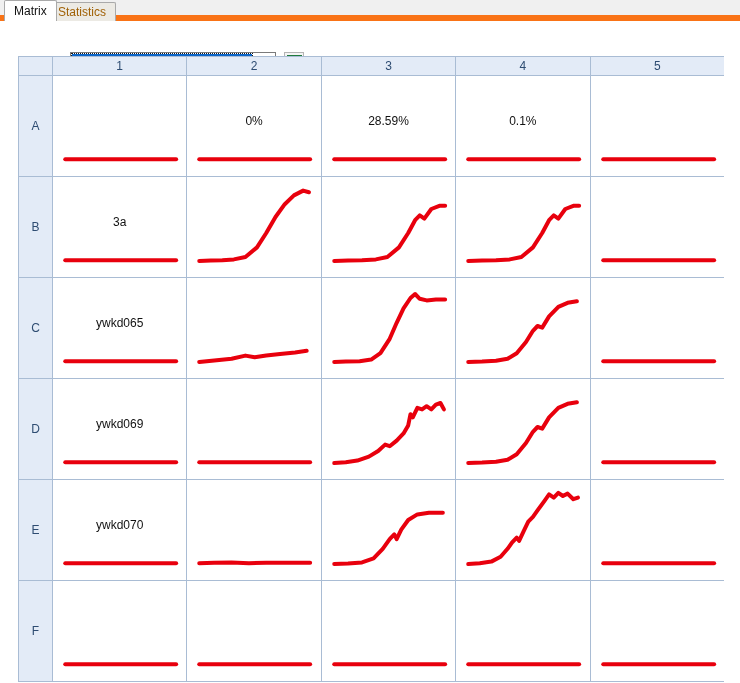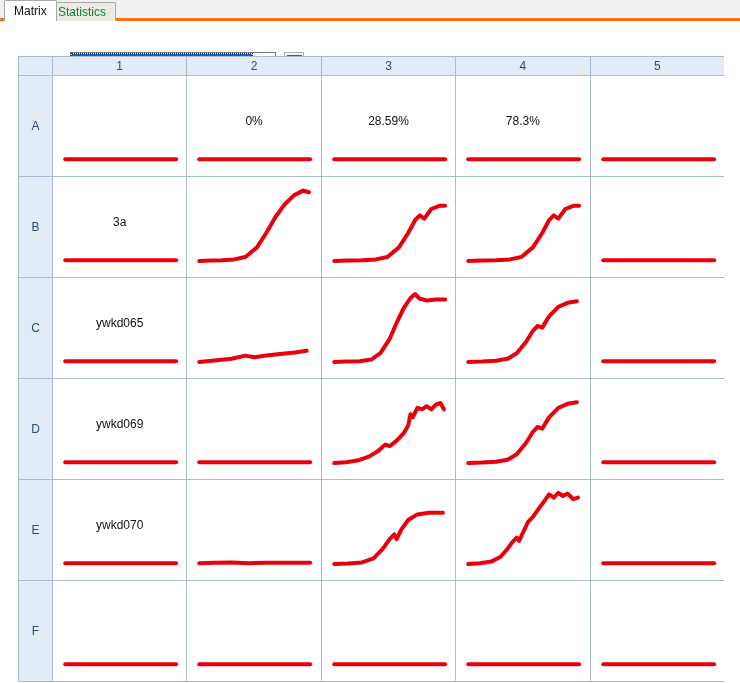--- a/index.html
+++ b/index.html
@@ -10,38 +10,38 @@
     font-family:"Liberation Sans","DejaVu Sans",sans-serif;
     font-size:12px;color:#1a1a1a;
     -webkit-font-smoothing:none;
   }
   #app{position:relative;width:740px;height:683px;background:#ffffff;}
 
   
   .tabstrip{
     position:absolute;left:0;top:0;width:740px;height:21px;
     background:#f0f0f0;
-    border-bottom:3px solid #f97316;
+    border-bottom:6px solid #f97316;
     box-sizing:border-box;
   }
   .tab{
     position:absolute;top:1px;height:20px;box-sizing:border-box;
     display:flex;align-items:center;justify-content:center;
     font-size:12px;padding:0 9px;
     border:1px solid #a9a9a9;
     border-bottom:none;
   }
   .tab.active{
     left:4px;background:#ffffff;color:#111;
     height:21px;top:0;
     border-top-left-radius:2px;border-top-right-radius:2px;
     z-index:3;
   }
   .tab.inactive{
-    left:48px;background:#eceae4;color:#15803d;
+    left:48px;background:#eceae4;color:#a16207;
     top:2px;height:19px;
     border-top-left-radius:2px;border-top-right-radius:2px;
     z-index:2;
   }
 
   
   .toolbar{position:absolute;left:0;top:21px;width:740px;height:33px;background:#ffffff;}
   .data-label{
     position:absolute;left:20px;top:35px;font-size:12px;color:#111;
   }
@@ -211,21 +211,21 @@
                 <div class="well-label">28.59%</div>
               </div>
             </td>
             <td class="well">
               <div class="well-inner">
                 <div class="well-plot">
                   <svg viewBox="0 0 134 100" preserveAspectRatio="none">
                     <polyline points="12.3,83.2 27.4,83.2 44.8,83.2 62.2,83.2 79.6,83.2 97.0,83.2 114.4,83.2 123.7,83.2" fill="none" stroke="#e8000d" stroke-width="4" stroke-linecap="round" stroke-linejoin="round" vector-effect="non-scaling-stroke"></polyline>
                   </svg>
                 </div>
-                <div class="well-label">78.3%</div>
+                <div class="well-label">0.1%</div>
               </div>
             </td>
             <td class="well">
               <div class="well-inner">
                 <div class="well-plot">
                   <svg viewBox="0 0 134 100" preserveAspectRatio="none">
                     <polyline points="12.3,83.2 27.4,83.2 44.8,83.2 62.2,83.2 79.6,83.2 97.0,83.2 114.4,83.2 123.7,83.2" fill="none" stroke="#e8000d" stroke-width="4" stroke-linecap="round" stroke-linejoin="round" vector-effect="non-scaling-stroke"></polyline>
                   </svg>
                 </div>
               </div>

